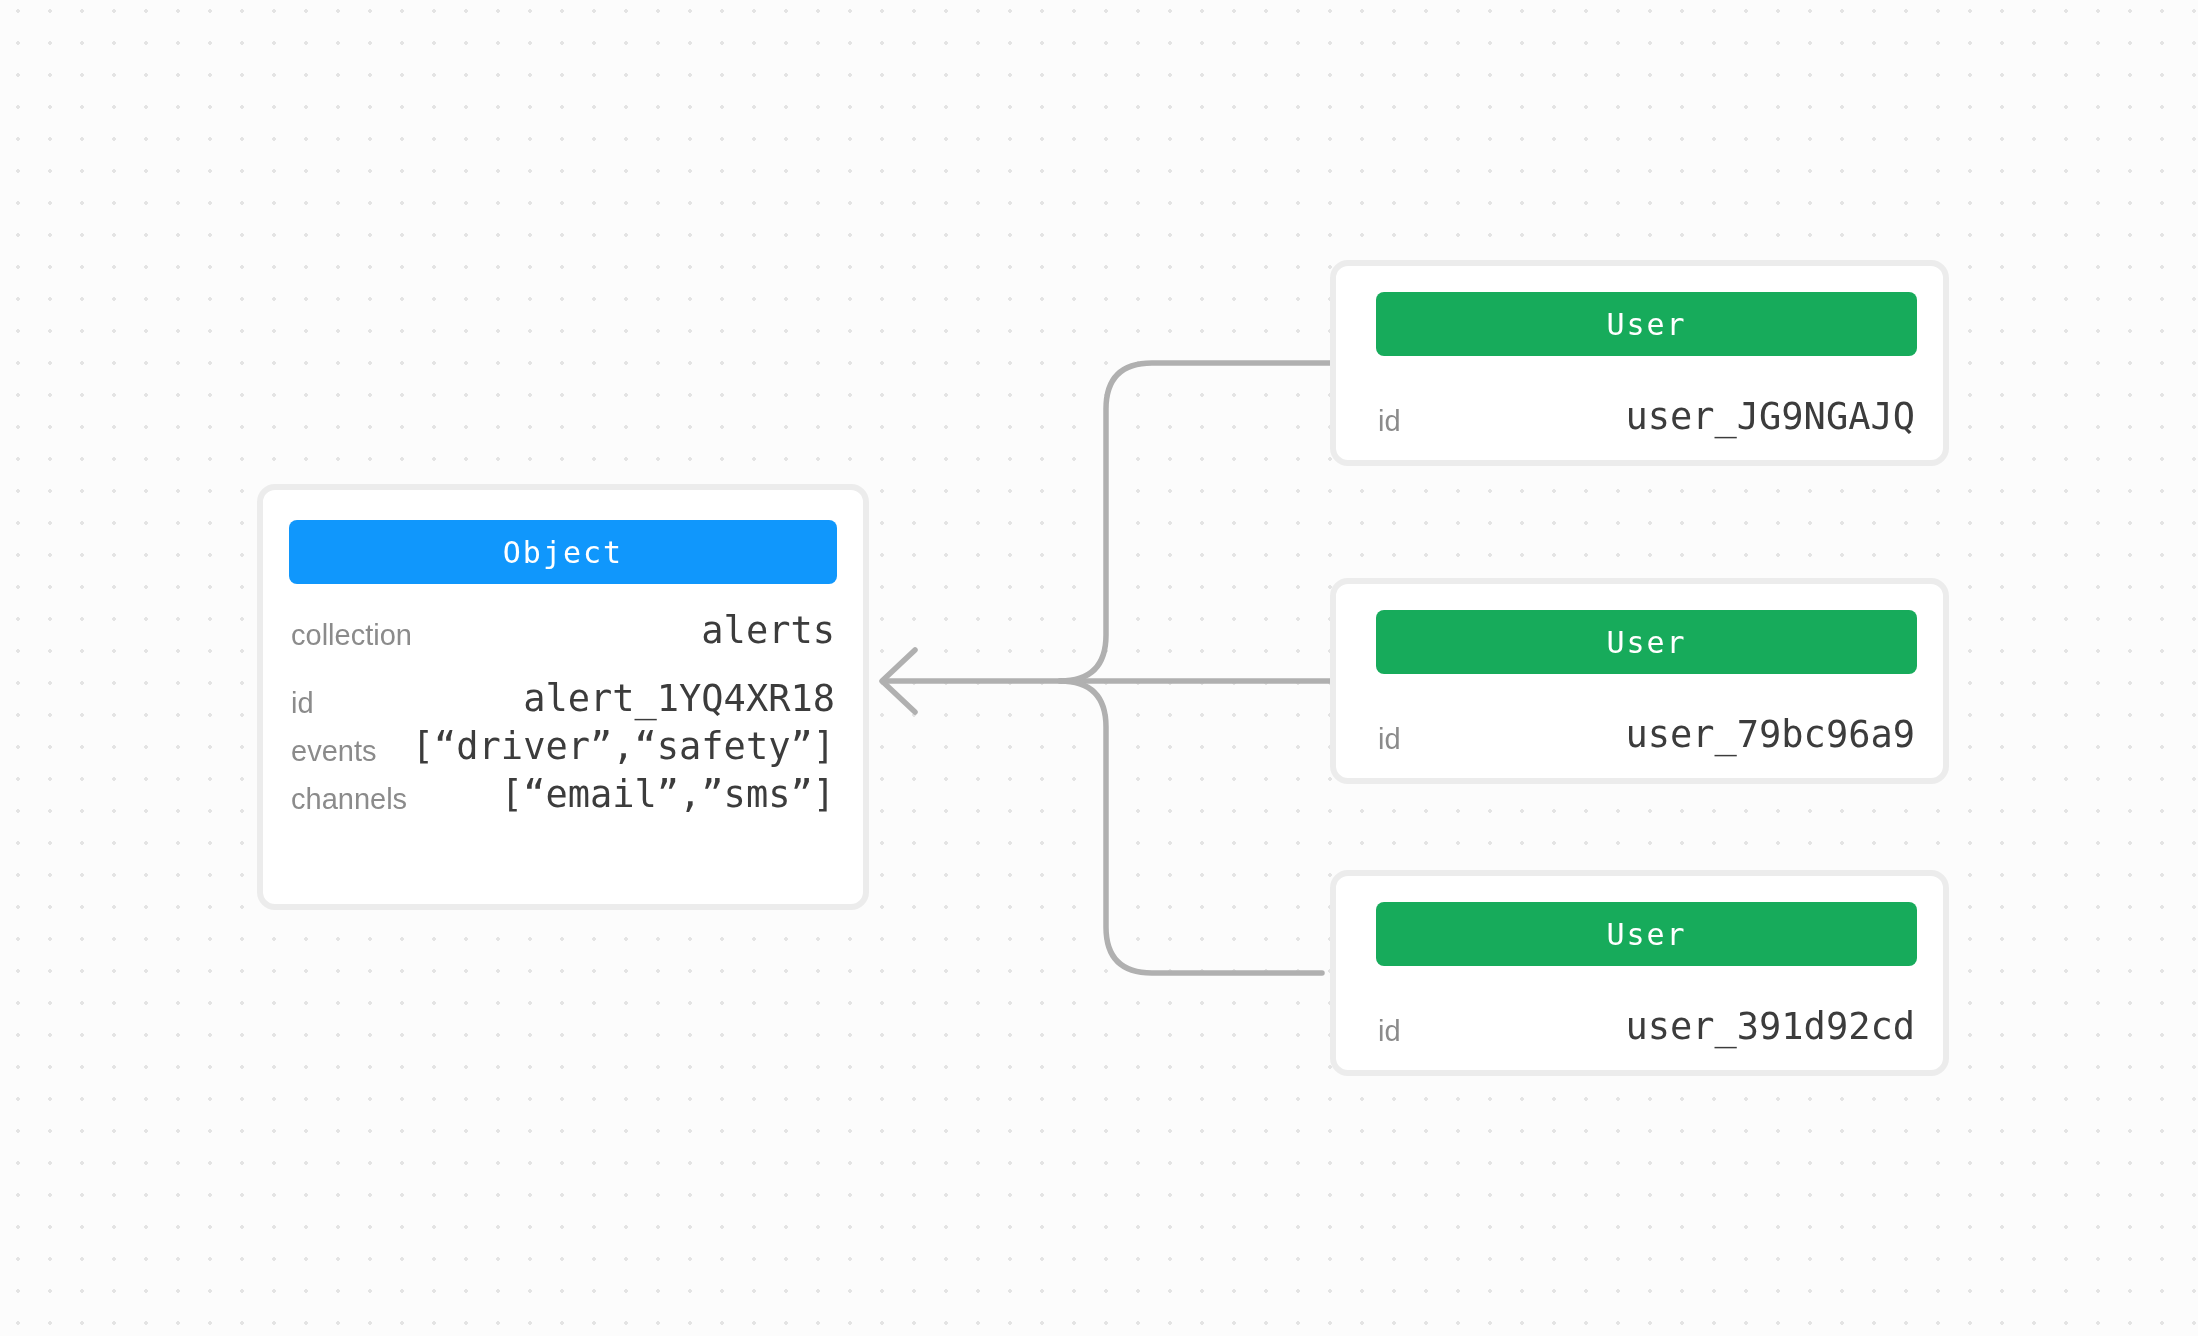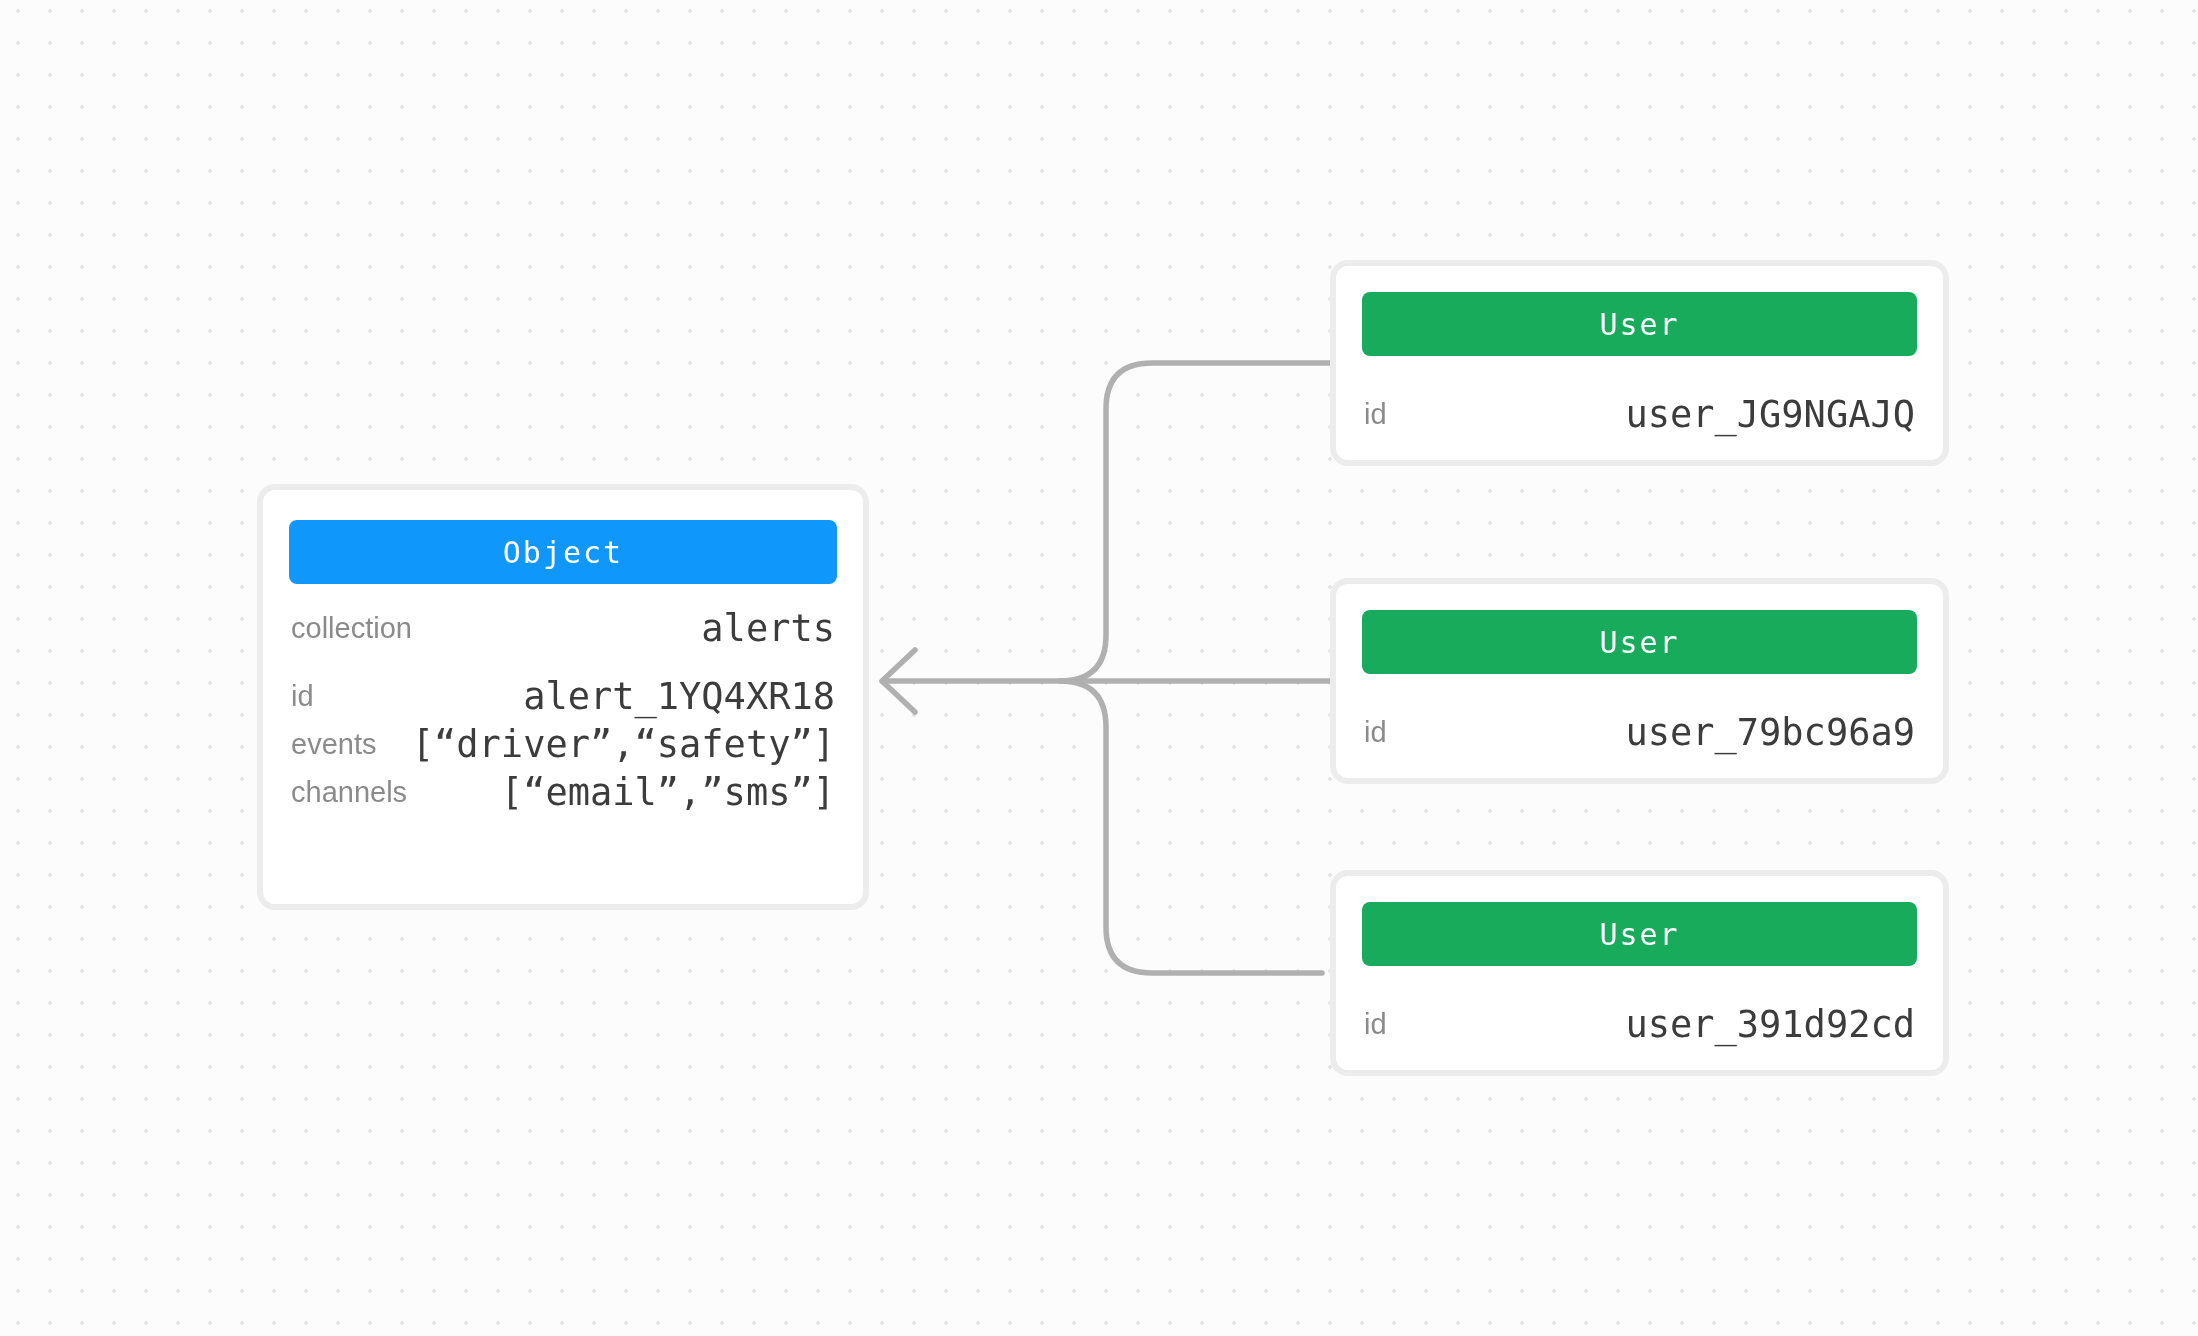--- a/index.html
+++ b/index.html
@@ -32,40 +32,40 @@
     stroke-linecap:round;
     stroke-linejoin:round;
   }
   .node{
     position:absolute;
     background:#ffffff;
     border:6px solid var(--card-border);
     border-radius:18px;
   }
   .node-object{left:257px;top:484px;width:612px;height:426px;}
-  .node-user{left:1330px;width:619px;height:206px;}
+  .node-user{left:1330px;width:619px;height:206px;padding-left:14px;}
   .node-user.u1{top:260px;}
   .node-user.u2{top:578px;}
   .node-user.u3{top:870px;}
   .card-header{
     margin:30px 26px 0 26px;
     height:64px;
     border-radius:8px;
     display:flex;align-items:center;justify-content:center;
     color:var(--header-text-color);
     font-family:"DejaVu Sans Mono", monospace;
     font-size:30px;
     letter-spacing:2px;
   }
   .node-object .card-header{background:var(--object-header-color);}
   .node-user .card-header{margin-top:26px;background:var(--user-header-color);}
   .field-row{
     height:48px;
     padding:0 28px;
-    display:flex;align-items:center;justify-content:space-between;gap:16px;
+    display:flex;align-items:flex-end;justify-content:space-between;gap:16px;
   }
   .field-label{
     color:var(--label-color);
     font-size:29px;
     font-family:"Liberation Sans", sans-serif;
     white-space:nowrap;
   }
   .field-value{
     color:var(--value-color);
     font-family:"DejaVu Sans Mono", monospace;

